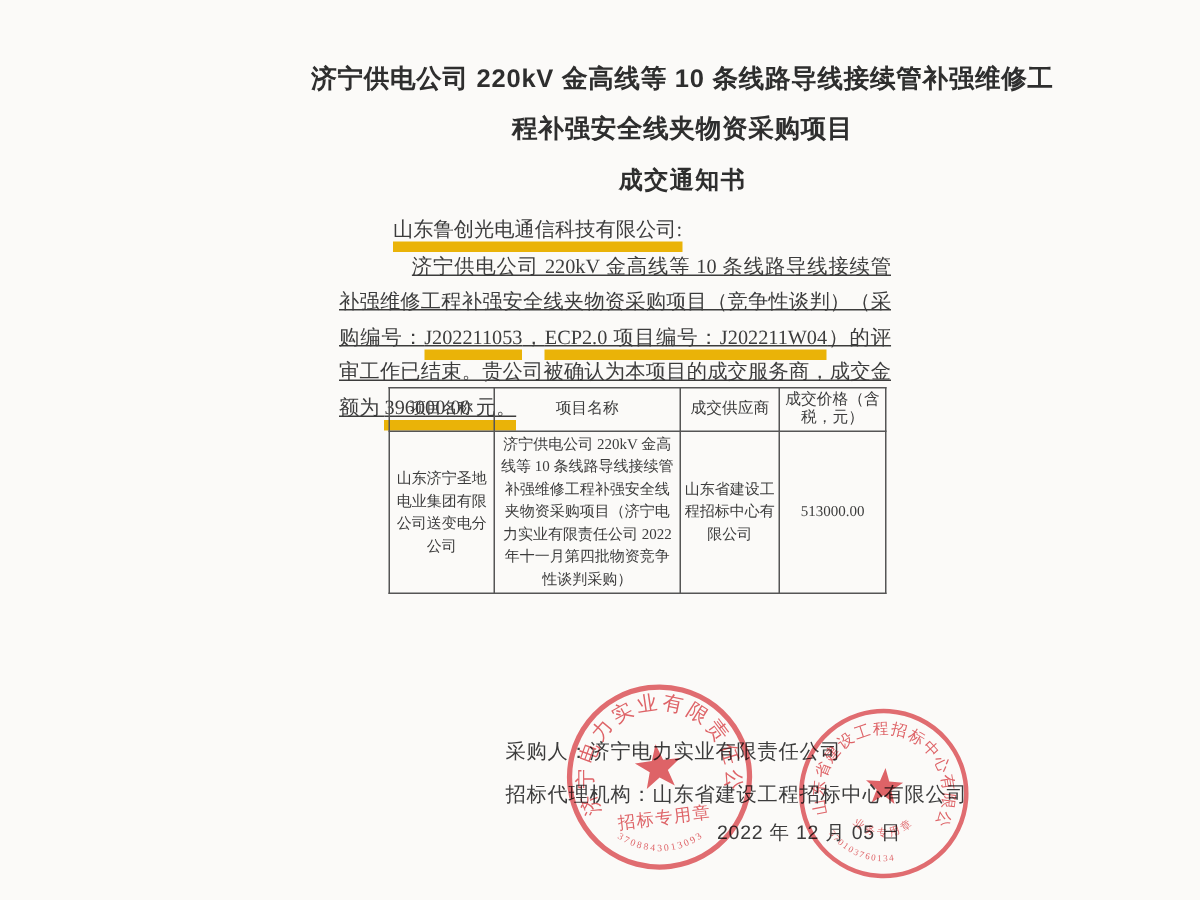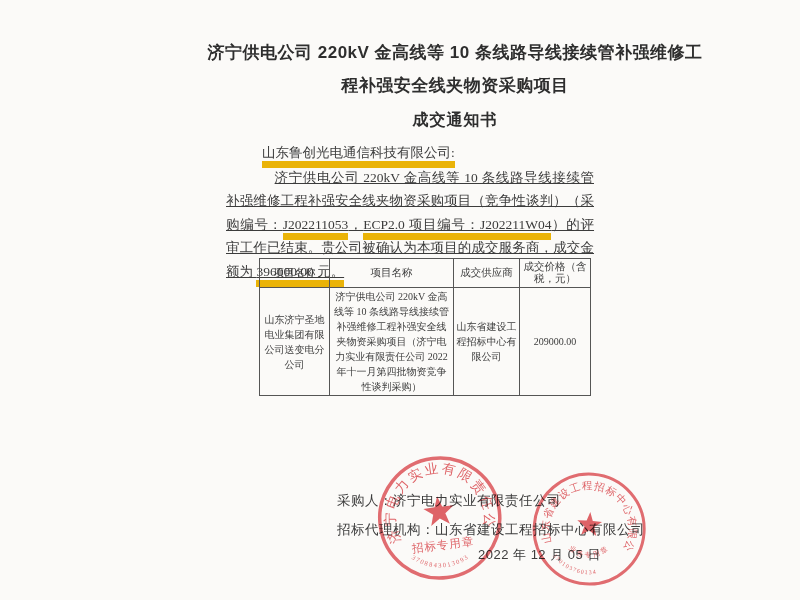--- a/index.html
+++ b/index.html
@@ -70,21 +70,21 @@
         <tr>
       <th>项目名称</th>
       <th>项目名称</th>
       <th>成交供应商</th>
       <th>成交价格（含税，元）</th>
     </tr>
     <tr>
       <td>山东济宁圣地电业集团有限公司送变电分公司</td>
       <td class="cell-name">济宁供电公司 220kV 金高线等 10 条线路导线接续管补强维修工程补强安全线夹物资采购项目（济宁电力实业有限责任公司 2022 年十一月第四批物资竞争性谈判采购）</td>
       <td>山东省建设工程招标中心有限公司</td>
-      <td>209000.00</td>
+      <td>513000.00</td>
     </tr>
   </tbody>
     </table>
 
 
   <div class="footer-line buyer-line"><span>采购人：</span><span>济宁电力实业有限责任公司</span></div>
   <div class="footer-line agency-line"><span>招标代理机构：</span><span>山东省建设工程招标中心有限公司</span></div>
   <div class="footer-line date-line">2022 年 12 月 05 日</div>
 
   <div class="stamp stamp1">

